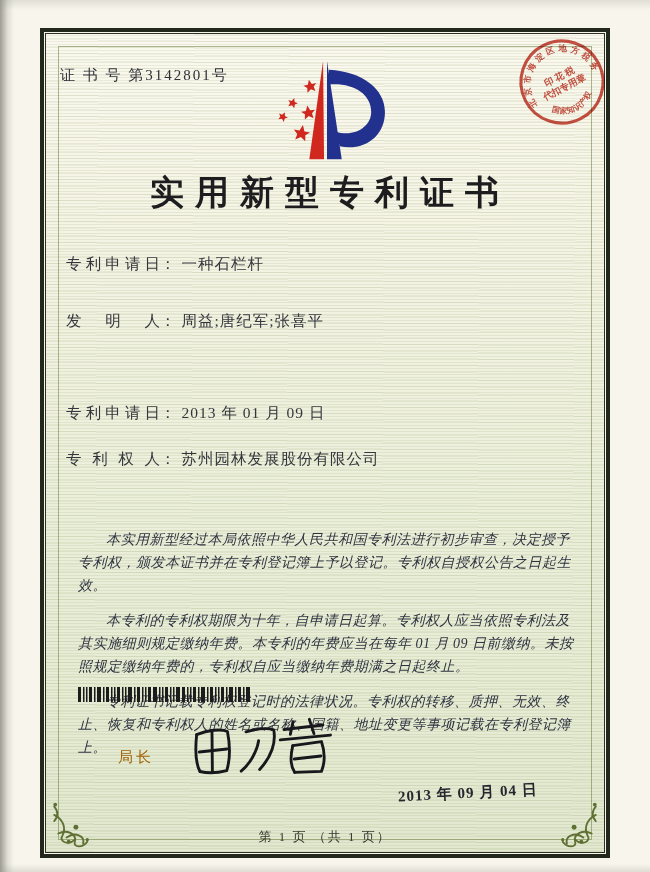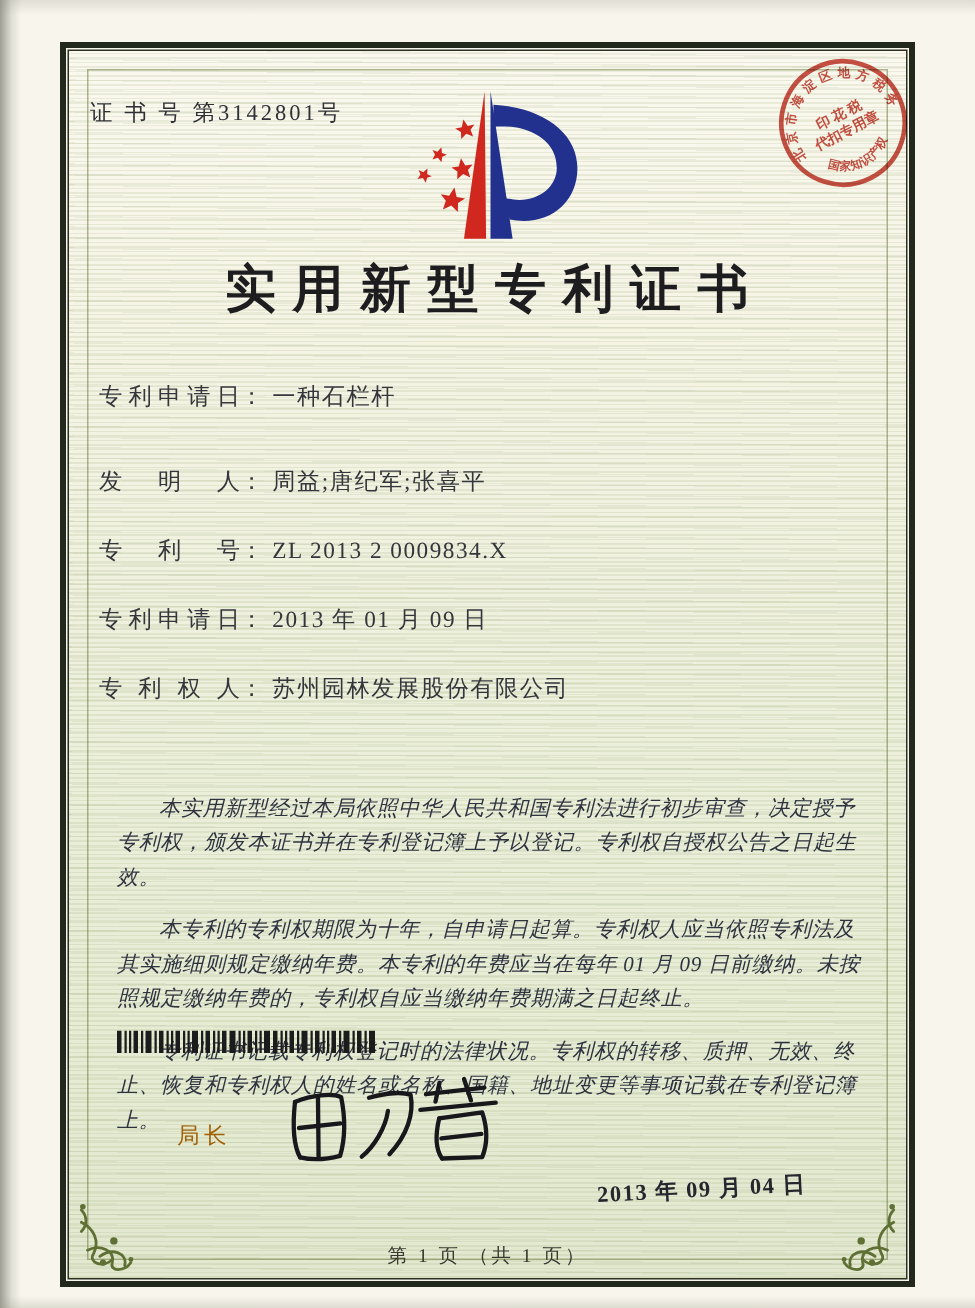--- a/index.html
+++ b/index.html
@@ -128,23 +128,20 @@
       </g>
     </svg>
 
     <div class="title">实用新型专利证书</div>
 
     <div class="field f0">
       <span class="flabel">专利申请日</span><span class="fcolon">：</span><span class="fvalue">一种石栏杆</span>
     </div>
     <div class="field f1">
       <span class="flabel">发明人</span><span class="fcolon">：</span><span class="fvalue">周益;唐纪军;张喜平</span>
-    </div>
-    <div class="field f2">
-      <span class="flabel">专利号</span><span class="fcolon">：</span><span class="fvalue">ZL 2013 2 0009834.X</span>
     </div>
     <div class="field f3">
       <span class="flabel">专利申请日</span><span class="fcolon">：</span><span class="fvalue">2013 年 01 月 09 日</span>
     </div>
     <div class="field f4">
       <span class="flabel">专利权人</span><span class="fcolon">：</span><span class="fvalue">苏州园林发展股份有限公司</span>
     </div>
 
     <div class="body-text">
       <p>本实用新型经过本局依照中华人民共和国专利法进行初步审查，决定授予专利权，颁发本证书并在专利登记簿上予以登记。专利权自授权公告之日起生效。</p>

